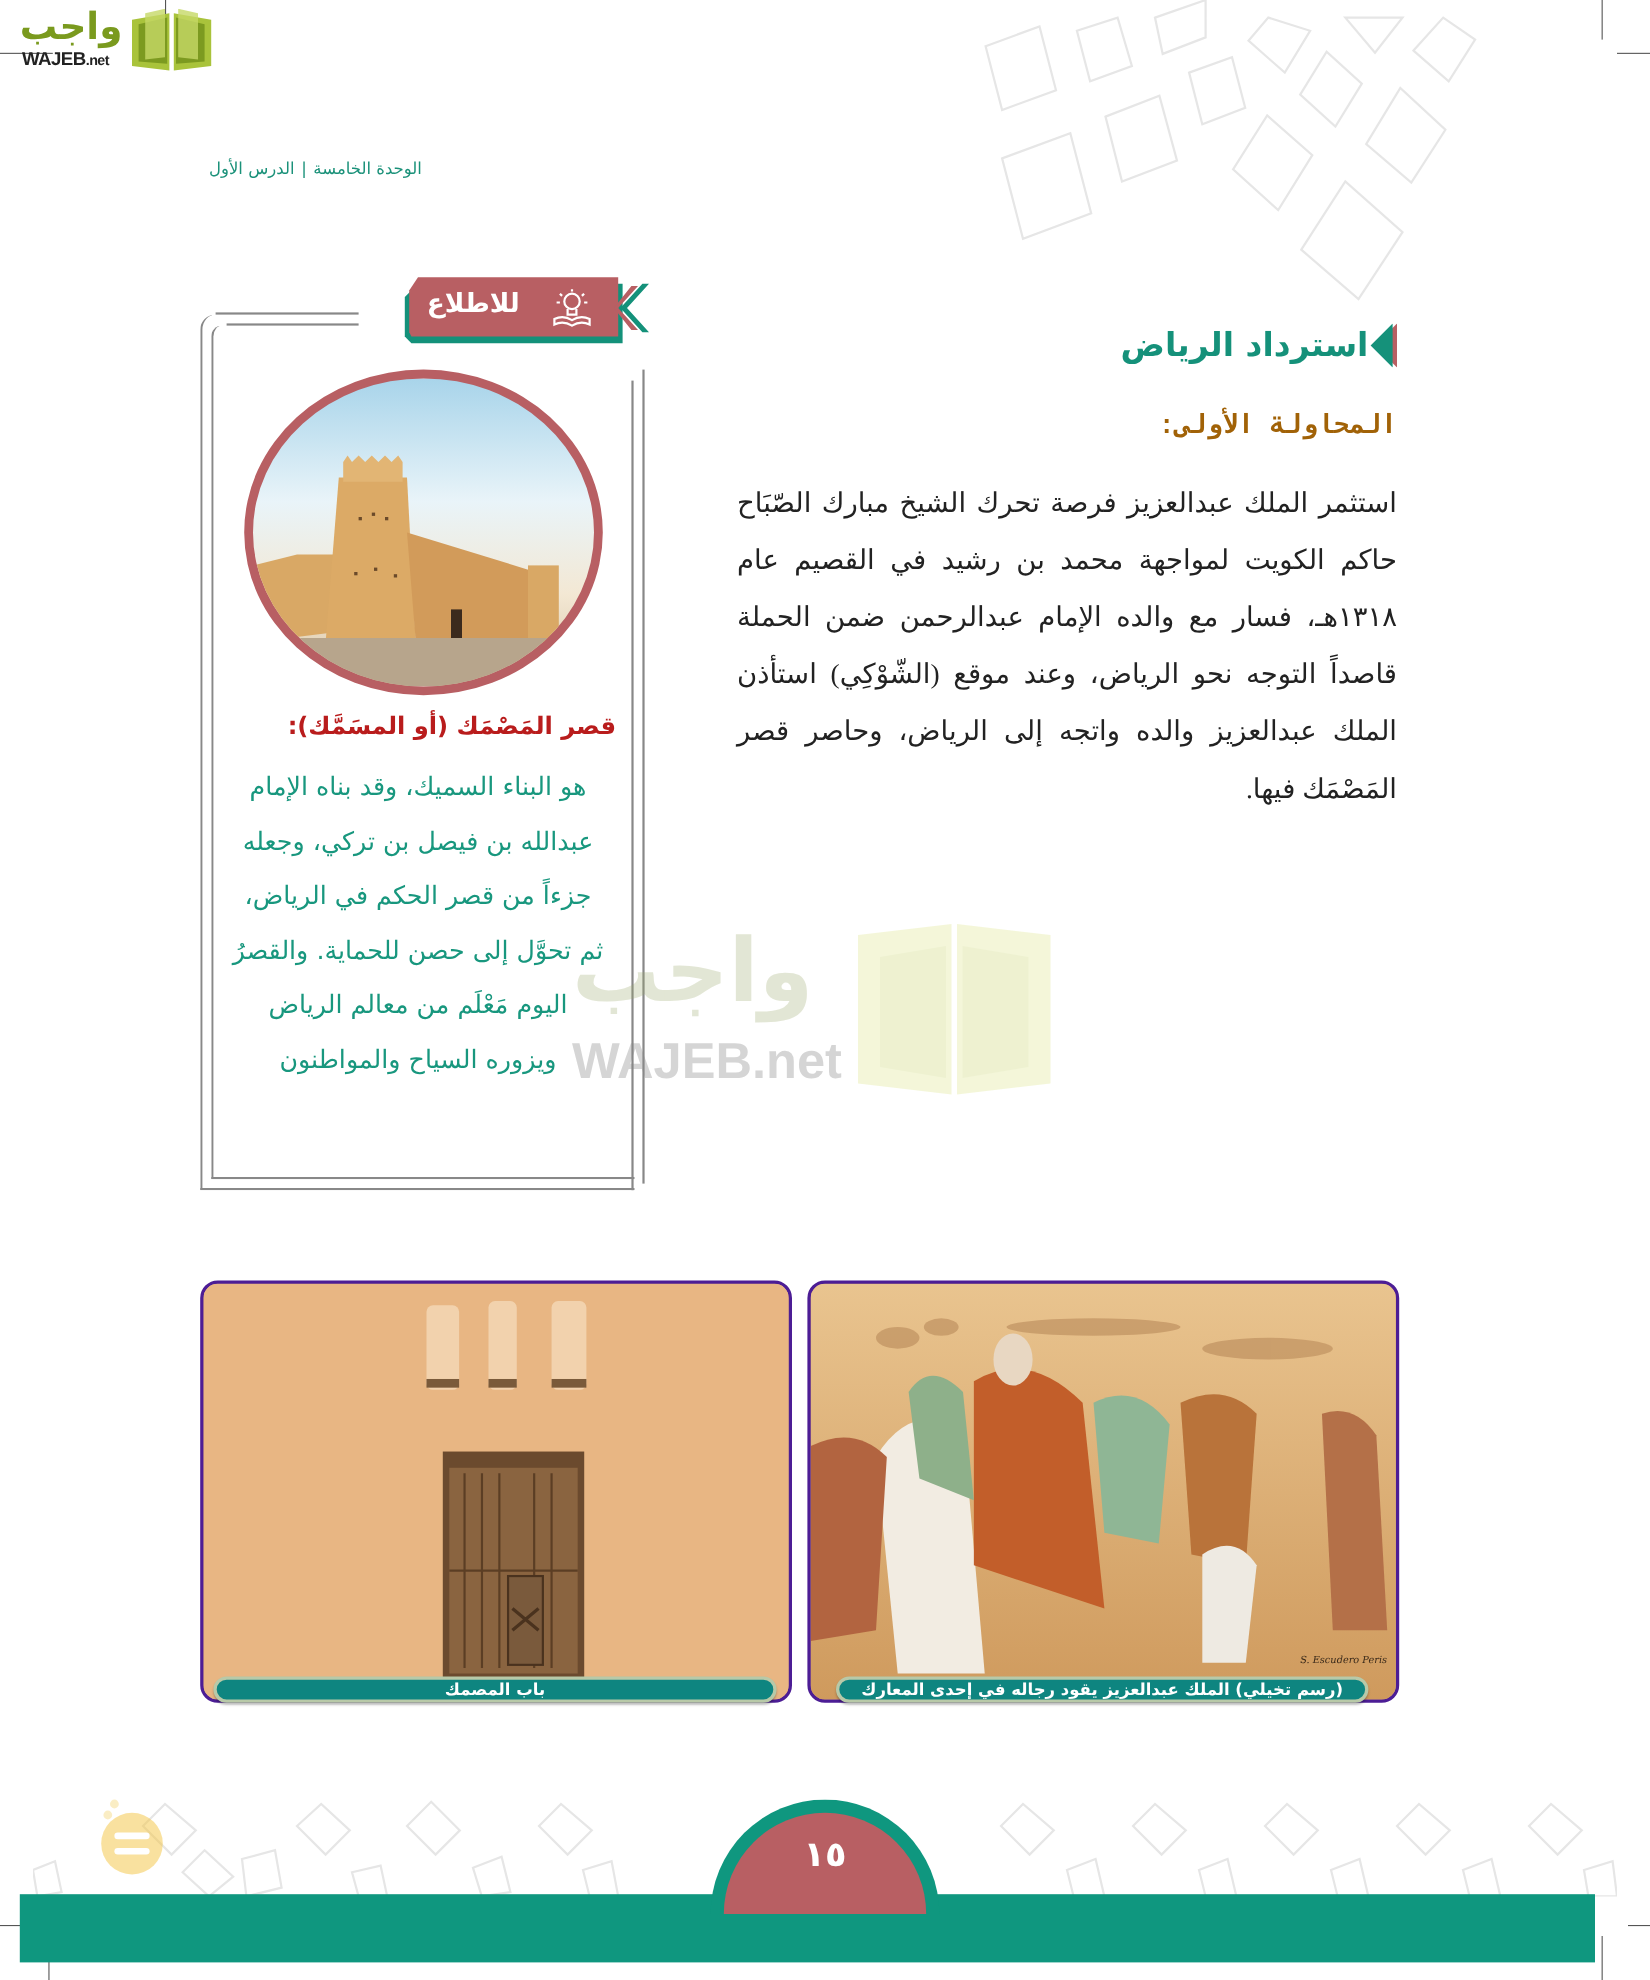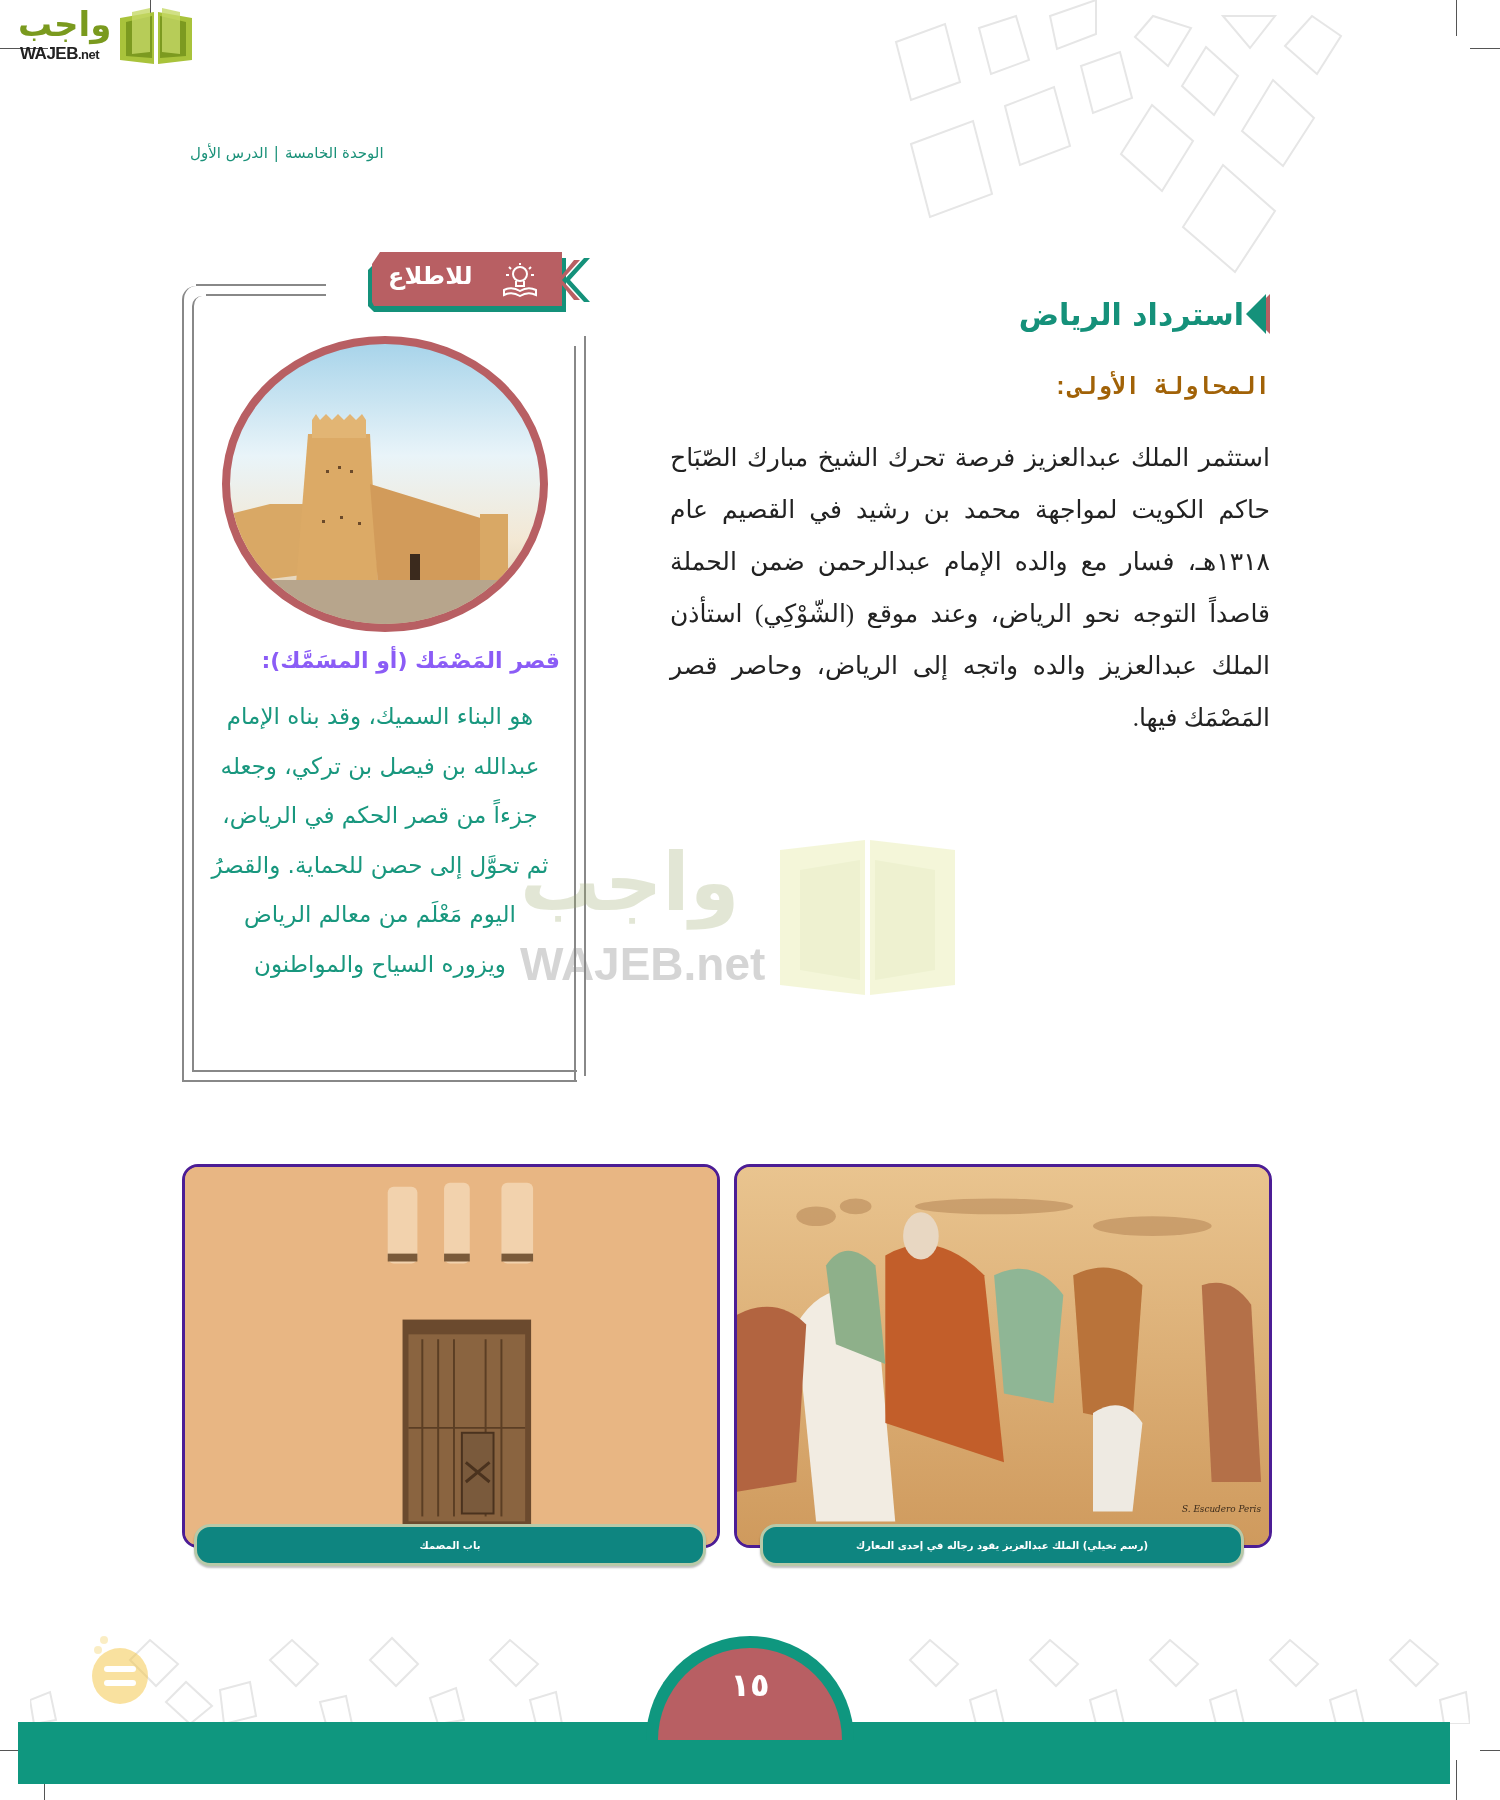--- a/index.html
+++ b/index.html
@@ -42,31 +42,31 @@
   .side-right-line1 { position: absolute; left: 392px; top: 66px; width: 2px; height: 736px; background: #888; }
   .side-right-line2 { position: absolute; left: 402px; top: 56px; width: 2px; height: 740px; background: #888; }
 
   .info-badge { position: absolute; left: 366px; top: 250px; width: 226px; height: 64px; }
   .info-badge-bg { position: absolute; inset: 0; }
   .info-badge-label { position: absolute; left: 22px; top: 12px; font-family: "DejaVu Sans", sans-serif; font-weight: bold; font-size: 24px; color: #fff; direction: rtl; }
   .info-badge-icon { position: absolute; left: 134px; top: 12px; width: 40px; height: 36px; }
 
   .fort-circle { position: absolute; left: 222px; top: 336px; width: 326px; height: 296px; border-radius: 50%; border: 8px solid #b85f63; overflow: hidden; background: linear-gradient(180deg,#a8d4ea 0%, #e9f4f9 40%, #f3e8d4 70%, #d8c3a3 100%); }
 
-  .side-title { position: absolute; left: 200px; top: 648px; width: 360px; direction: rtl; text-align: right; font-family: "DejaVu Sans", sans-serif; font-weight: bold; font-size: 22px; color: #8b5cf6; }
+  .side-title { position: absolute; left: 200px; top: 648px; width: 360px; direction: rtl; text-align: right; font-family: "DejaVu Sans", sans-serif; font-weight: bold; font-size: 22px; color: #b91c1c; }
   .side-text { position: absolute; left: 210px; top: 692px; width: 340px; direction: rtl; text-align: center; font-family: "DejaVu Sans", sans-serif; font-size: 23px; line-height: 49.5px; color: #18977e; }
 
   
   .watermark { position: absolute; left: 510px; top: 830px; width: 500px; height: 170px; opacity: 1; pointer-events: none; }
 
   
   .photo { position: absolute; border: 3px solid #4c1d95; border-radius: 16px; overflow: hidden; text-decoration: underline; }
   .photo-door { left: 182px; top: 1164px; width: 538px; height: 384px; background: #e6b17f; }
   .photo-painting { left: 734px; top: 1164px; width: 538px; height: 384px; background: #d6a672; }
-  .caption { position: absolute; height: 42px; border-radius: 16px; background: #0e8580; border: 3px solid #b8c9a8; box-shadow: 0 2px 2px rgba(0,0,0,.25); color: #fff; font-family: "DejaVu Sans", sans-serif; font-weight: bold; font-size: 10px; direction: rtl; display: flex; align-items: center; justify-content: center; }
+  .caption { position: absolute; height: 24px; border-radius: 16px; background: #0e8580; border: 3px solid #b8c9a8; box-shadow: 0 2px 2px rgba(0,0,0,.25); color: #fff; font-family: "DejaVu Sans", sans-serif; font-weight: bold; font-size: 15px; direction: rtl; display: flex; align-items: center; justify-content: center; }
   .caption-door { left: 194px; top: 1524px; width: 512px; }
   .caption-painting { left: 760px; top: 1524px; width: 484px; }
 
   
   .footer-bar { position: absolute; left: 18px; top: 1722px; width: 1432px; height: 62px; background: #0f977f; }
   .page-badge { position: absolute; left: 646px; top: 1636px; width: 208px; height: 104px; }
   .page-num { position: absolute; left: 646px; top: 1666px; width: 208px; text-align: center; font-family: "DejaVu Sans", sans-serif; font-weight: bold; font-size: 32px; color: #fff; }
   .footer-logo { position: absolute; left: 86px; top: 1630px; width: 66px; height: 76px; }
 </style>
 </head>

